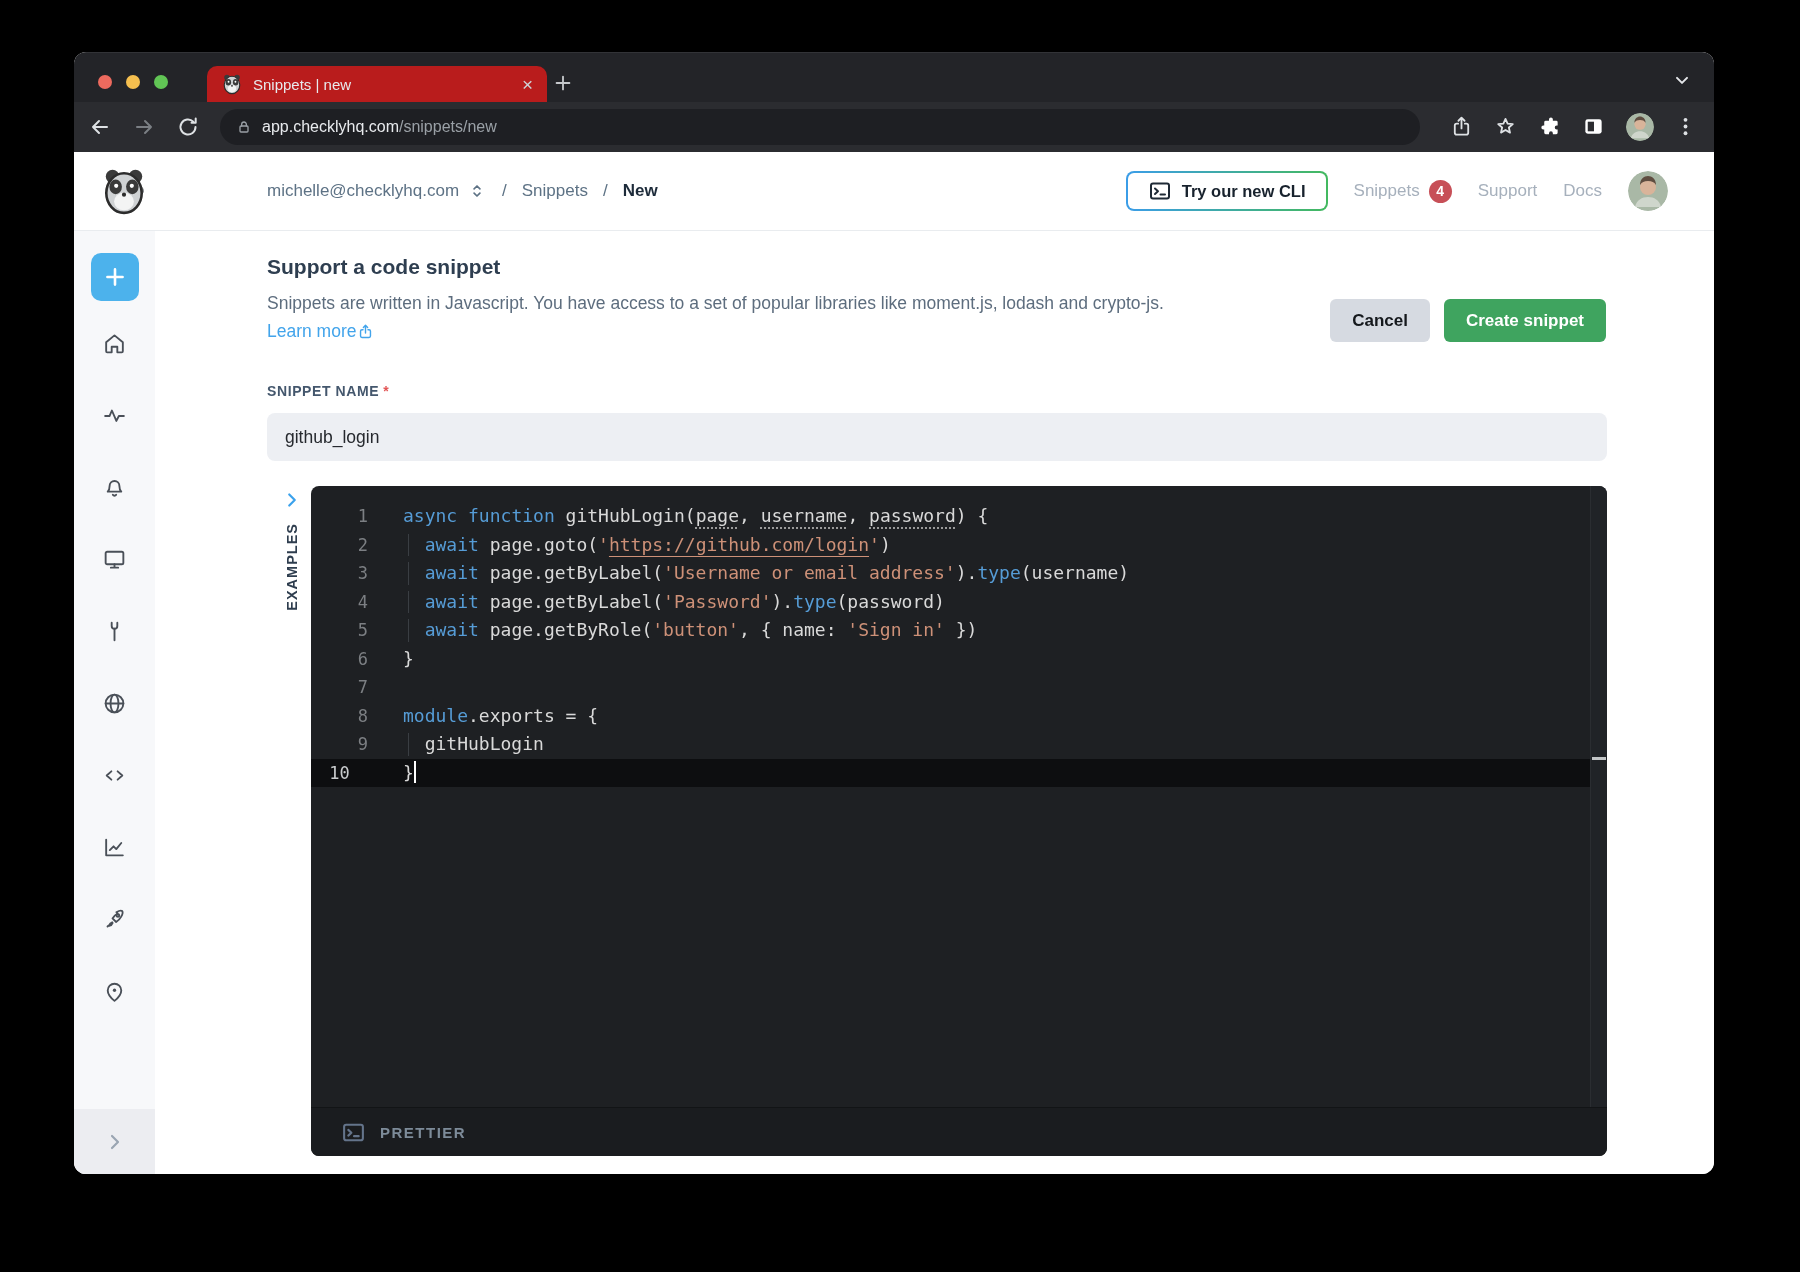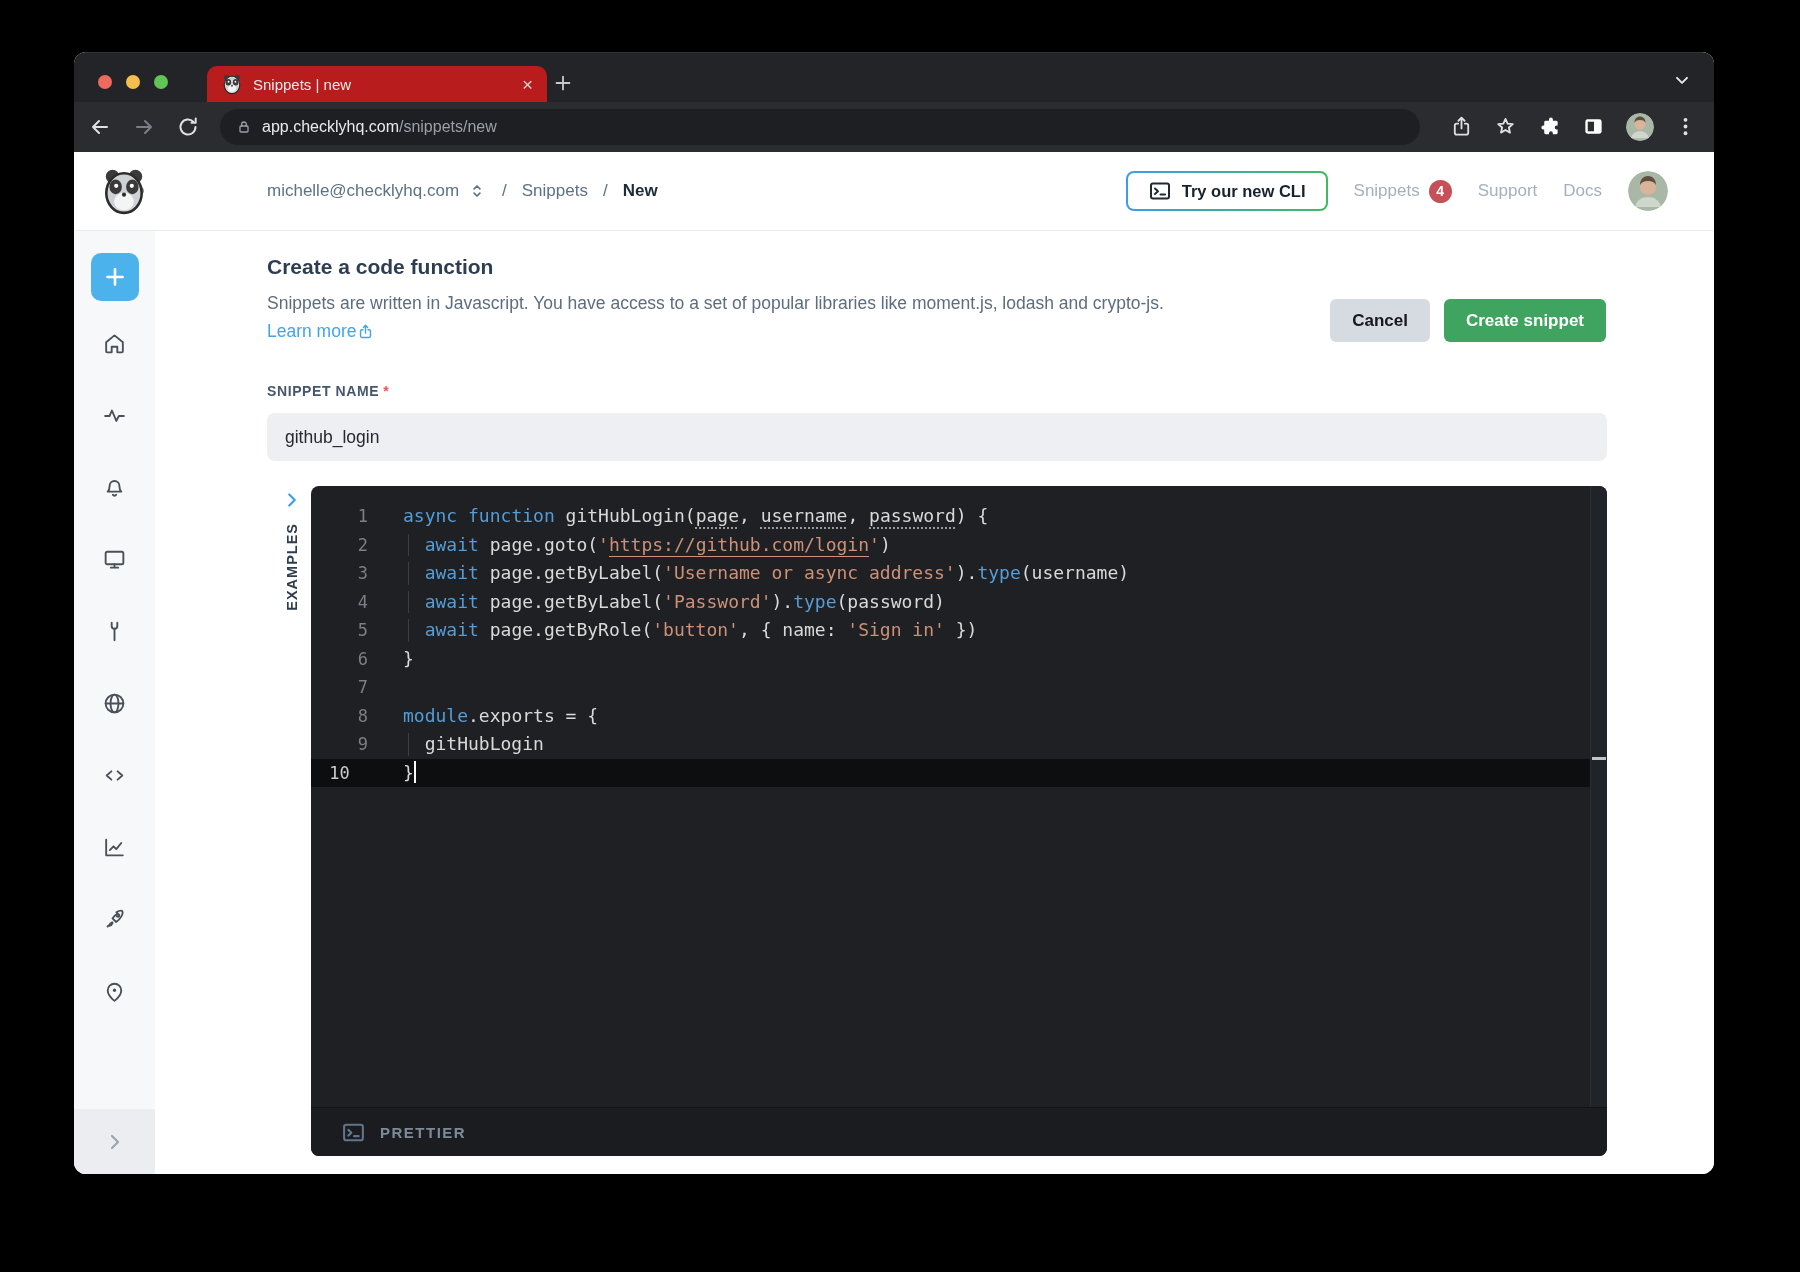--- a/index.html
+++ b/index.html
@@ -299,21 +299,21 @@
       <span class="side-expand">
         <span>
           <svg width="24" height="24" viewBox="0 0 24 24" fill="none" stroke="currentColor" stroke-width="2.2" stroke-linecap="round" stroke-linejoin="round">
               <path d="M9 6l6 6-6 6"></path>
             </svg>
         </span>
       </span>
     </div>
 
     <div class="main">
-      <h1 class="page-title">Create a code function</h1>
+      <h1 class="page-title">Support a code snippet</h1>
       <p class="desc">Snippets are written in Javascript. You have access to a set of popular libraries like moment.js, lodash and crypto-js.</p>
       <a class="learn" href="#">
         <span>Learn more</span>
         <span>
           <svg width="17" height="17" viewBox="0 0 24 24" fill="none" stroke="currentColor" stroke-width="2" stroke-linecap="round" stroke-linejoin="round">
               <path d="M8.5 9.5H7a2 2 0 0 0-2 2v7a2 2 0 0 0 2 2h10a2 2 0 0 0 2-2v-7a2 2 0 0 0-2-2h-1.5"></path>
               <path d="M12 14V3.5M9 6.3L12 3.3l3 3"></path>
             </svg>
         </span>
       </a>
@@ -338,21 +338,21 @@
             <div class="cl">
               <span class="ln">1</span>
               <span class="codeln"><span class="kw">async</span><span class="pl"> </span><span class="kw">function</span><span class="pl"> gitHubLogin(</span><span class="arg">page</span><span class="pl">, </span><span class="arg">username</span><span class="pl">, </span><span class="arg">password</span><span class="pl">) {</span></span>
             </div>
             <div class="cl guide">
               <span class="ln">2</span>
               <span class="codeln"><span class="pl">  </span><span class="kw">await</span><span class="pl"> page.goto(</span><span class="str">'</span><span class="strl">https://github.com/login</span><span class="str">'</span><span class="pl">)</span></span>
             </div>
             <div class="cl guide">
               <span class="ln">3</span>
-              <span class="codeln"><span class="pl">  </span><span class="kw">await</span><span class="pl"> page.getByLabel(</span><span class="str">'Username or async address'</span><span class="pl">).</span><span class="kw">type</span><span class="pl">(username)</span></span>
+              <span class="codeln"><span class="pl">  </span><span class="kw">await</span><span class="pl"> page.getByLabel(</span><span class="str">'Username or email address'</span><span class="pl">).</span><span class="kw">type</span><span class="pl">(username)</span></span>
             </div>
             <div class="cl guide">
               <span class="ln">4</span>
               <span class="codeln"><span class="pl">  </span><span class="kw">await</span><span class="pl"> page.getByLabel(</span><span class="str">'Password'</span><span class="pl">).</span><span class="kw">type</span><span class="pl">(password)</span></span>
             </div>
             <div class="cl guide">
               <span class="ln">5</span>
               <span class="codeln"><span class="pl">  </span><span class="kw">await</span><span class="pl"> page.getByRole(</span><span class="str">'button'</span><span class="pl">, { name: </span><span class="str">'Sign in'</span><span class="pl"> })</span></span>
             </div>
             <div class="cl">

